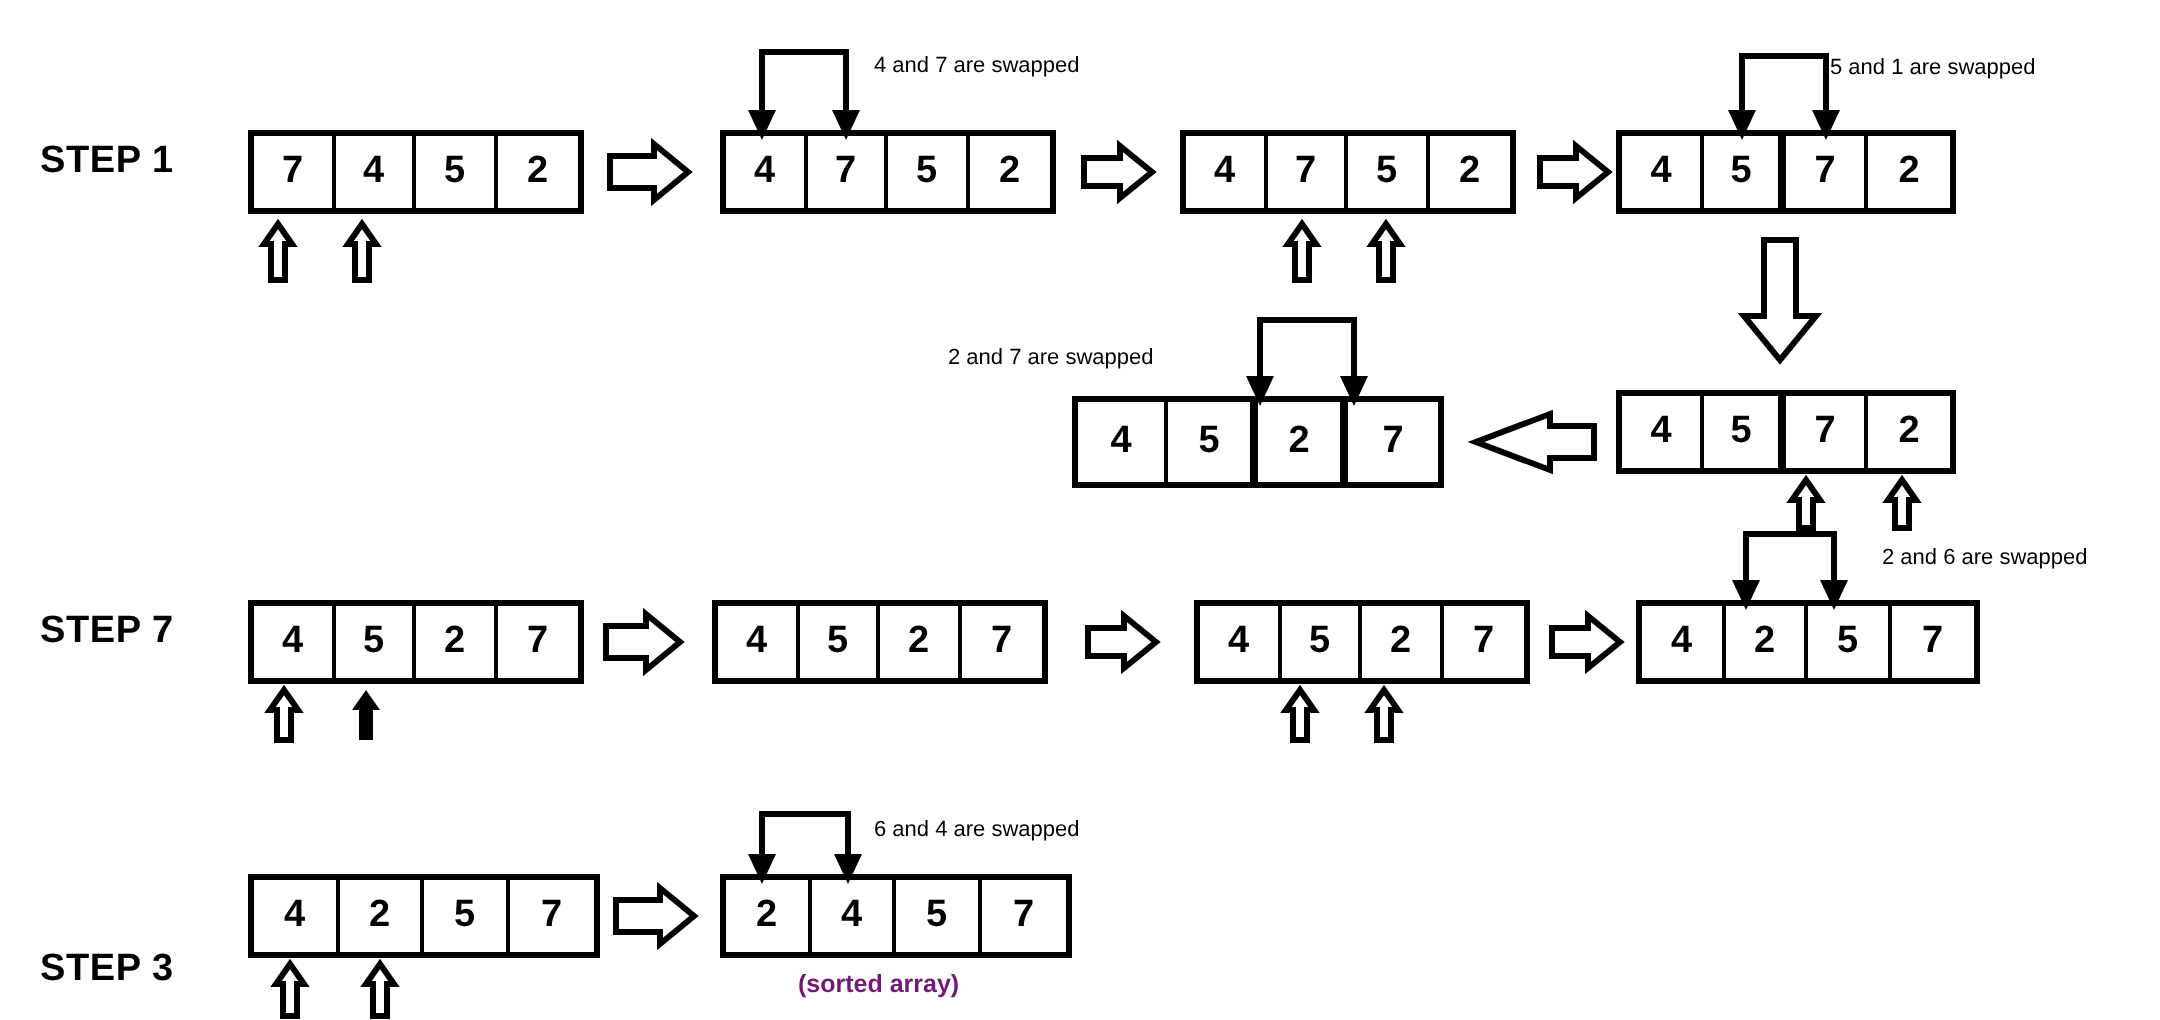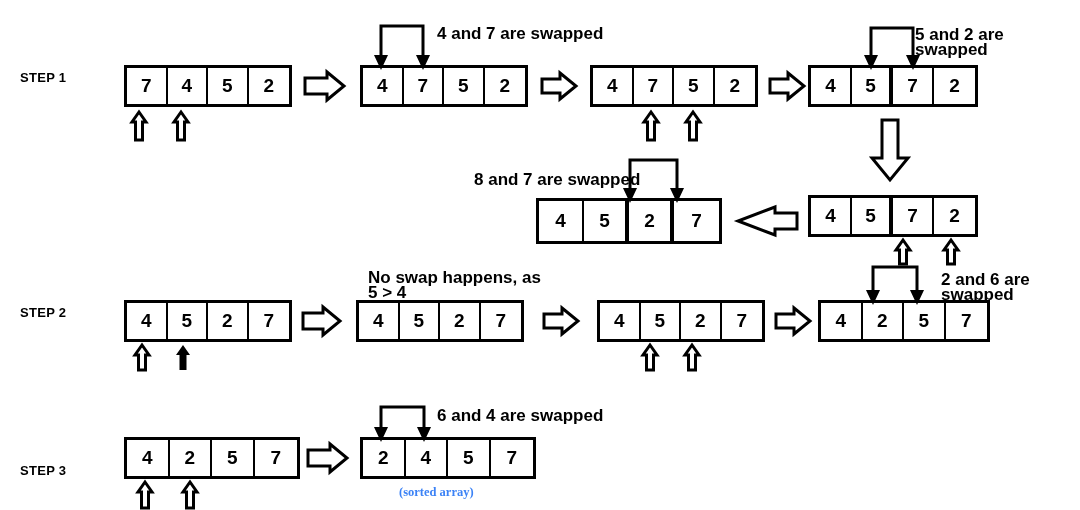--- a/index.html
+++ b/index.html
@@ -11,21 +11,21 @@
     position: relative;
     width: 1080px;
     height: 510px;
     background: #ffffff;
     font-family: "Liberation Sans", sans-serif;
     overflow: hidden;
   }
   .step-label {
     position: absolute;
     font-weight: bold;
-    font-size: 13px;
+    font-size: 19px;
     color: #000000;
     letter-spacing: 0.3px;
     white-space: nowrap;
   }
   
   .array {
     position: absolute;
     display: flex;
     box-sizing: border-box;
     border: 3px solid #000000;
@@ -41,55 +41,54 @@
     color: #000000;
     border-right: 2px solid #000000;
     background: #ffffff;
   }
   .cell:last-child { border-right: none; }
   .cell.thick-right { border-right: 4px solid #000000; }
 
   
   .note {
     position: absolute;
-    font-size: 17px;
-    font-weight: bold;
+    font-size: 11px;
+    font-weight: normal;
     color: #000000;
     white-space: pre-line;
     line-height: 15px;
   }
   .caption {
     position: absolute;
     font-size: 12.5px;
     font-weight: bold;
-    color: #3b82f6;
+    color: #701a75;
     white-space: nowrap;
-    font-family: Liberation Serif, serif;
   }
 
   
   svg.overlay {
     position: absolute;
     left: 0; top: 0;
     width: 1080px;
     height: 510px;
     pointer-events: none;
   }
   .ln { stroke: #000000; stroke-width: 3; fill: none; }
   .hollow { fill: #ffffff; stroke: #000000; stroke-width: 3; stroke-linejoin: miter; }
   .solid { fill: #000000; }
 </style>
 </head>
 <body>
 
 <div id="canvas">
 
   <div class="step-label" style="left:20px; top:70px;">STEP 1</div>
-  <div class="step-label" style="left:20px; top:305px;">STEP 2</div>
-  <div class="step-label" style="left:20px; top:463px;">STEP 3</div>
+  <div class="step-label" style="left:20px; top:305px;">STEP 7</div>
+  <div class="step-label" style="left:20px; top:474px;">STEP 3</div>
 
   <div class="array" style="left:124px; top:65px; width:168px; height:42px;">
     <div class="cell" style="width:42px;">7</div>
     <div class="cell" style="width:42px;">4</div>
     <div class="cell" style="width:42px;">5</div>
     <div class="cell" style="width:42px;">2</div>
   </div>
 
   <div class="array" style="left:360px; top:65px; width:168px; height:42px;">
     <div class="cell" style="width:42px;">4</div>
@@ -105,52 +104,50 @@
     <div class="cell" style="width:42px;">5</div>
     <div class="cell" style="width:42px;">2</div>
   </div>
 
   <div class="array" style="left:808px; top:65px; width:170px; height:42px;">
     <div class="cell" style="width:42px;">4</div>
     <div class="cell thick-right" style="width:42px;">5</div>
     <div class="cell" style="width:42px;">7</div>
     <div class="cell" style="width:42px;">2</div>
   </div>
-  <div class="note" style="left:915px; top:27px;">5 and 2 are swapped</div>
+  <div class="note" style="left:915px; top:27px;">5 and 1 are swapped</div>
 
   <div class="array" style="left:808px; top:195px; width:170px; height:42px;">
     <div class="cell" style="width:42px;">4</div>
     <div class="cell thick-right" style="width:42px;">5</div>
     <div class="cell" style="width:42px;">7</div>
     <div class="cell" style="width:42px;">2</div>
   </div>
 
   <div class="array" style="left:536px; top:198px; width:186px; height:46px;">
     <div class="cell" style="width:46px;">4</div>
     <div class="cell thick-right" style="width:46px;">5</div>
     <div class="cell thick-right" style="width:46px;">2</div>
     <div class="cell" style="width:46px;">7</div>
   </div>
-  <div class="note" style="left:474px; top:172px;">8 and 7 are swapped</div>
+  <div class="note" style="left:474px; top:172px;">2 and 7 are swapped</div>
 
   <div class="array" style="left:124px; top:300px; width:168px; height:42px;">
     <div class="cell" style="width:42px;">4</div>
     <div class="cell" style="width:42px;">5</div>
     <div class="cell" style="width:42px;">2</div>
     <div class="cell" style="width:42px;">7</div>
   </div>
 
   <div class="array" style="left:356px; top:300px; width:168px; height:42px;">
     <div class="cell" style="width:42px;">4</div>
     <div class="cell" style="width:42px;">5</div>
     <div class="cell" style="width:42px;">2</div>
     <div class="cell" style="width:42px;">7</div>
   </div>
-  <div class="note" style="left:368px; top:270px;">No swap happens, as
-5 &gt; 4</div>
 
   <div class="array" style="left:597px; top:300px; width:168px; height:42px;">
     <div class="cell" style="width:42px;">4</div>
     <div class="cell" style="width:42px;">5</div>
     <div class="cell" style="width:42px;">2</div>
     <div class="cell" style="width:42px;">7</div>
   </div>
 
   <div class="array" style="left:818px; top:300px; width:172px; height:42px;">
     <div class="cell" style="width:43px;">4</div>

